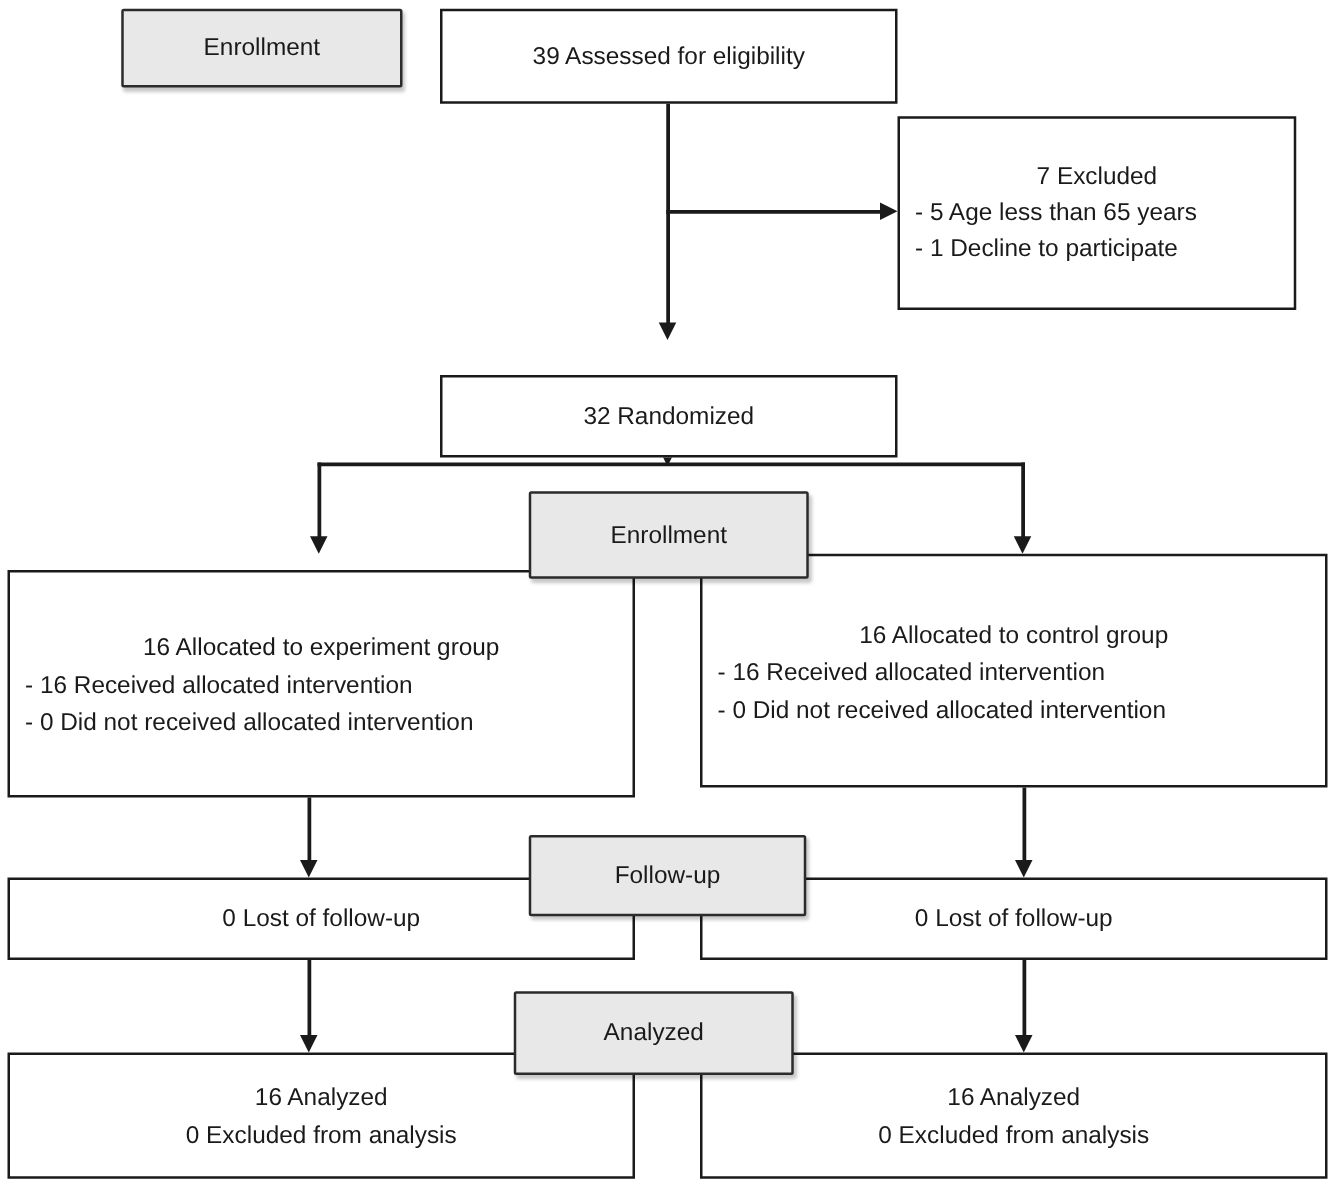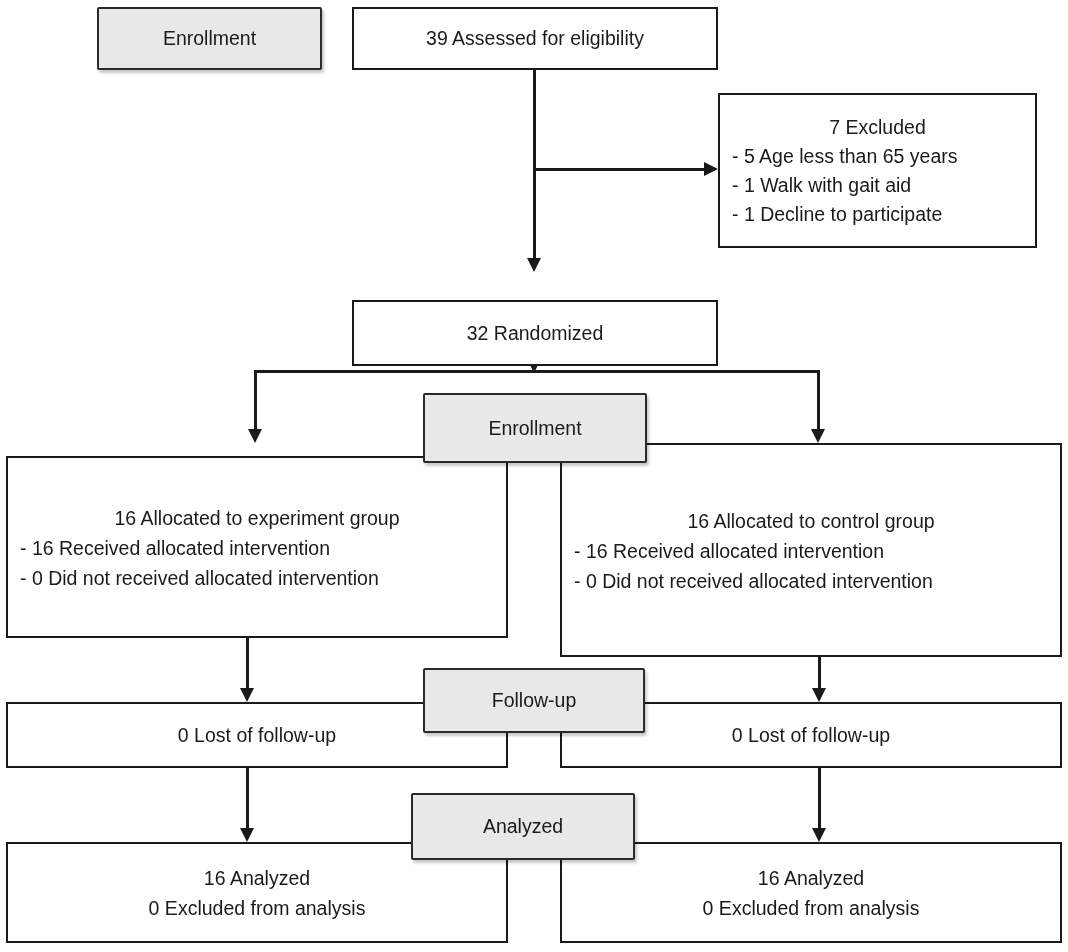--- a/index.html
+++ b/index.html
@@ -90,42 +90,41 @@
 
   <div class="line" style="left:246px; top:768px; width:3px; height:61px;"></div>
   <div class="arrow-down" style="left:240px; top:828px;"></div>
   <div class="line" style="left:818px; top:768px; width:3px; height:61px;"></div>
   <div class="arrow-down" style="left:812px; top:828px;"></div>
 
   <div class="stage" style="left:97px; top:7px; width:225px; height:63px;">
     <span>Enrollment</span>
   </div>
 
-  <div class="box" style="left:352px; top:7px; width:366px; height:63px;">
+  <div class="box" style="left:352px; top:7px; width:366px; height:76px;">
     <span>39 Assessed for eligibility</span>
   </div>
 
   <div class="box pad-side" style="left:718px; top:93px; width:319px; height:155px; align-items:flex-start;">
     <div class="title">7 Excluded</div>
     <div class="item">- 5 Age less than 65 years</div>
-    <div class="item">- 1 Walk with gait aid</div>
     <div class="item">- 1 Decline to participate</div>
   </div>
 
   <div class="box" style="left:352px; top:272px; width:366px; height:66px;margin-top:28px;">
     <span>32 Randomized</span>
   </div>
 
   <div class="box pad-side" style="left:6px; top:443px; width:502px; height:182px; line-height:30px; padding-bottom:14px;margin-top:13px;">
     <div class="title">16 Allocated to experiment group</div>
     <div class="item">- 16 Received allocated intervention</div>
     <div class="item">- 0 Did not received allocated intervention</div>
   </div>
 
-  <div class="box pad-side" style="left:560px; top:443px; width:502px; height:214px; line-height:30px; padding-bottom:14px;">
+  <div class="box pad-side" style="left:560px; top:443px; width:502px; height:187px; line-height:30px; padding-bottom:14px;">
     <div class="title">16 Allocated to control group</div>
     <div class="item">- 16 Received allocated intervention</div>
     <div class="item">- 0 Did not received allocated intervention</div>
   </div>
 
   <div class="stage" style="left:423px; top:393px; width:224px; height:70px;">
     <span>Enrollment</span>
   </div>
 
   <div class="box" style="left:6px; top:702px; width:502px; height:66px;">

